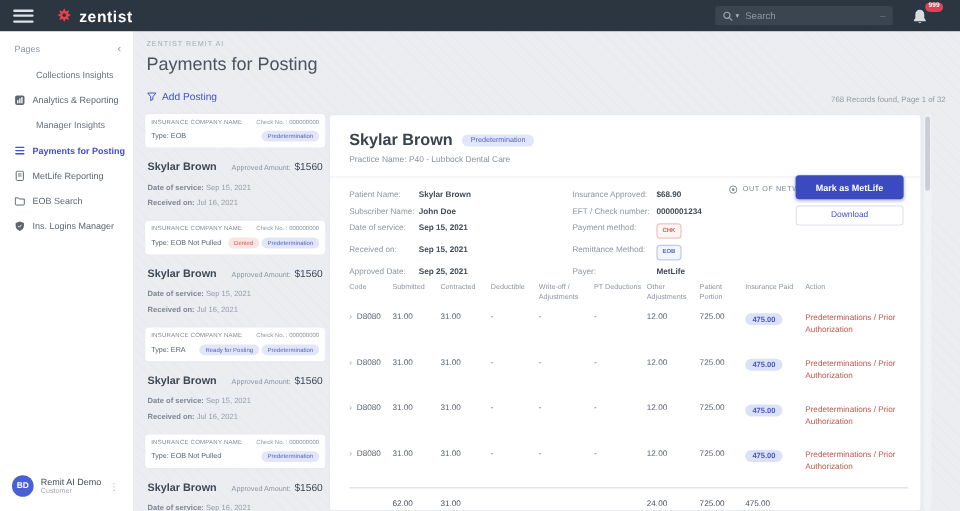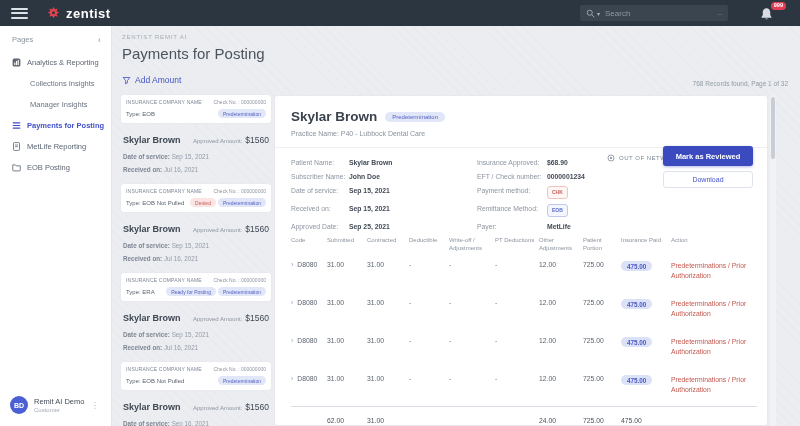--- a/index.html
+++ b/index.html
@@ -8,36 +8,36 @@
            background-image:repeating-linear-gradient(45deg, rgba(90,100,120,0.025) 0 1px, transparent 1px 7px); }
 
   
   .topbar { position:absolute; left:0; top:0; width:800px; height:26px; background:#2c3640;
             display:flex; align-items:center; z-index:30; }
   .hamburger { width:17px; height:11px; margin-left:11px; display:flex; flex-direction:column; justify-content:space-between; cursor:pointer; }
   .hamburger span { display:block; height:2px; background:#dde2e7; border-radius:1px; }
   .brand { display:flex; align-items:flex-end; margin-left:18px; }
   .brand svg { width:15px; height:15px; }
   .brand-text { color:#ffffff; font-size:13px; font-weight:bold; letter-spacing:0.5px; margin-left:5px; }
-  .search-box { position:absolute; right:72px; top:5px; width:148px; height:16px; background:#3a4550;
+  .search-box { position:absolute; right:56px; top:5px; width:148px; height:16px; background:#3a4550;
                 border-radius:2px; display:flex; align-items:center; padding:0 6px; color:#8d98a5; }
   .search-box .mag { width:9px; height:9px; }
   .search-box .caret { font-size:6px; margin:0 5px 0 2px; color:#aab3bd; }
   .search-box input { flex:1; background:transparent; border:none; outline:none; color:#aab3bd; font-size:8px; }
   .search-box input::placeholder { color:#8d98a5; }
   .search-dash { color:#6b7683; font-size:8px; }
   .bell-wrap { position:absolute; right:22px; top:4px; width:18px; height:18px; }
   .bell-wrap svg { width:13px; height:14px; margin:3px 0 0 0; }
   .bell-badge { position:absolute; right:-8px; top:-2px; background:#e23e55; color:#fff; font-size:5.5px;
                 font-weight:bold; padding:1px 3px; border-radius:5px; line-height:1; }
 
   
   .sidebar { position:absolute; left:0; top:26px; width:112px; bottom:0; background:#ffffff;
              border-right:1px solid #e2e5e9; z-index:20; }
-  .pages-row { display:flex; justify-content:space-between; align-items:flex-start; padding:9px 10px 7px 12px; }
+  .pages-row { display:flex; justify-content:space-between; align-items:center; padding:9px 10px 7px 12px; }
   .pages-label { font-size:7.5px; color:#8b94a0; }
   .collapse { font-size:9px; color:#8b94a0; cursor:pointer; }
   .nav-item { display:flex; align-items:center; height:21px; padding-left:12px; font-size:7.5px;
               color:#5d6672; cursor:pointer; white-space:nowrap; }
   .nav-item svg { width:9px; height:9px; margin-right:6px; flex:0 0 auto; }
   .nav-item.sub { padding-left:30px; color:#6b7480; }
   .nav-item.active { color:#4150c8; font-weight:bold; }
   .side-bottom { position:absolute; left:0; bottom:10px; width:100%; }
   .settings-row { display:flex; align-items:center; padding-left:12px; height:20px; font-size:7.5px; color:#5d6672; cursor:pointer; }
   .settings-row svg { width:9px; height:9px; margin-right:6px; }
@@ -153,33 +153,33 @@
       </svg>
       <span class="bell-badge">999</span>
     </div>
   </div>
 
   <div class="sidebar">
     <div class="pages-row">
       <span class="pages-label">Pages</span>
       <span class="collapse">‹</span>
     </div>
+    <div class="nav-item sub">
+      <span>Collections Insights</span>
+    </div>
     <div class="nav-item">
       <svg viewBox="0 0 12 12">
           <rect x="0.8" y="0.8" width="10.4" height="10.4" rx="2" fill="#5d6672"></rect>
           <rect x="3" y="6" width="1.5" height="3.5" fill="#fff"></rect>
           <rect x="5.3" y="4" width="1.5" height="5.5" fill="#fff"></rect>
           <rect x="7.6" y="2.6" width="1.5" height="6.9" fill="#fff"></rect>
         </svg>
       <span>Analytics &amp; Reporting</span>
     </div>
     <div class="nav-item sub">
-      <span>Collections Insights</span>
-    </div>
-    <div class="nav-item sub">
       <span>Manager Insights</span>
     </div>
     <div class="nav-item active">
       <svg viewBox="0 0 12 12">
           <rect x="0.8" y="1.6" width="10.4" height="1.6" rx="0.8" fill="#4150c8"></rect>
           <rect x="0.8" y="5.2" width="10.4" height="1.6" rx="0.8" fill="#4150c8"></rect>
           <rect x="0.8" y="8.8" width="10.4" height="1.6" rx="0.8" fill="#4150c8"></rect>
         </svg>
       <span>Payments for Posting</span>
     </div>
@@ -188,21 +188,28 @@
           <rect x="2" y="0.8" width="8" height="10.4" rx="1.2" fill="none" stroke="#5d6672" stroke-width="1.1"></rect>
           <line x1="4" y1="4" x2="8" y2="4" stroke="#5d6672" stroke-width="1"></line>
           <line x1="4" y1="6.2" x2="8" y2="6.2" stroke="#5d6672" stroke-width="1"></line>
         </svg>
       <span>MetLife Reporting</span>
     </div>
     <div class="nav-item">
       <svg viewBox="0 0 12 12">
           <path d="M1 2.5h3.4l1.2 1.3H11v5.7a1 1 0 0 1-1 1H2a1 1 0 0 1-1-1z" fill="none" stroke="#5d6672" stroke-width="1.1"></path>
         </svg>
-      <span>EOB Posting</span>
+      <span>EOB Search</span>
+    </div>
+    <div class="nav-item">
+      <svg viewBox="0 0 12 12">
+          <path d="M6 0.8L10.6 2.4v3.2c0 2.8-2 4.8-4.6 5.6C3.4 10.4 1.4 8.4 1.4 5.6V2.4z" fill="#5d6672"></path>
+          <path d="M4.2 5.8l1.3 1.3 2.3-2.6" fill="none" stroke="#fff" stroke-width="1"></path>
+        </svg>
+      <span>Ins. Logins Manager</span>
     </div>
     <div class="side-bottom">
       <div class="user-row">
         <div class="avatar">BD</div>
         <div class="user-meta">
           <div class="user-name">Remit AI Demo</div>
           <div class="user-role">Customer</div>
         </div>
         <span class="kebab">⋮</span>
       </div>
@@ -210,21 +217,21 @@
   </div>
 
   <div class="main">
     <div class="breadcrumb">ZENTIST REMIT AI</div>
     <div class="page-title">Payments for Posting</div>
 
     <div class="add-filter">
       <svg viewBox="0 0 12 12">
           <path d="M1.5 2h9L7.2 6.2v3L4.8 10.4V6.2z" fill="none" stroke="#4353c8" stroke-width="1.1"></path>
         </svg>
-      <span>Add Amount</span>
+      <span>Add Posting</span>
     </div>
     <div class="records-summary">768 Records found, Page 1 of 32</div>
 
     <div class="claims-list">
 
       <div class="claim-card">
         <div class="claim-head">
           <div class="claim-head-row1">
             <span class="company">INSURANCE COMPANY NAME</span>
             <span class="check"><span>Check No. :</span> <span>000000000</span></span>
@@ -347,21 +354,21 @@
           <span class="f-value">MetLife</span>
         </div>
 
         <div class="oon">
           <svg viewBox="0 0 10 10">
               <circle cx="5" cy="5" r="3.8" fill="none" stroke="#7d8694" stroke-width="1"></circle>
               <circle cx="5" cy="5" r="1.4" fill="#7d8694"></circle>
             </svg>
           <span>OUT OF NETWORK</span>
         </div>
-        <button class="btn-primary">Mark as Reviewed</button>
+        <button class="btn-primary">Mark as MetLife</button>
         <button class="btn-secondary">Download</button>
 
         <div class="tbl">
           <div class="tbl-grid">
             <span class="th">Code</span>
             <span class="th">Submitted</span>
             <span class="th">Contracted</span>
             <span class="th">Deductible</span>
             <span class="th">Write-off / Adjustments</span>
             <span class="th">PT Deductions</span>

